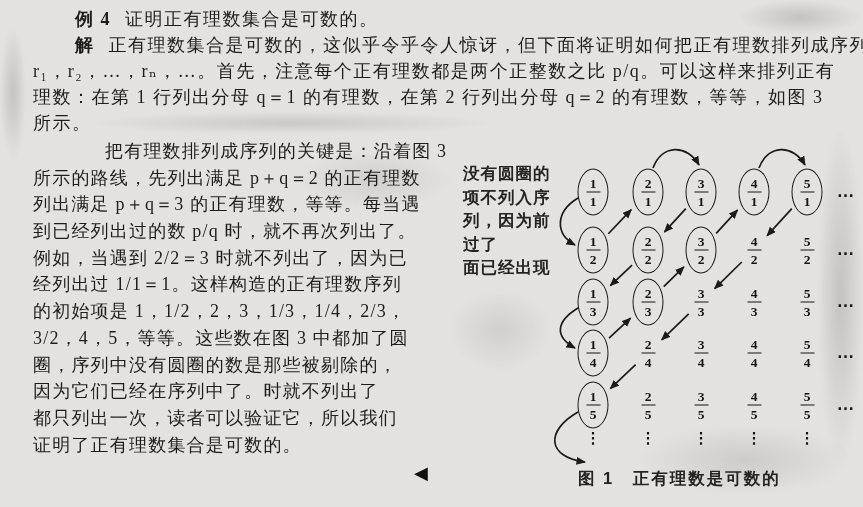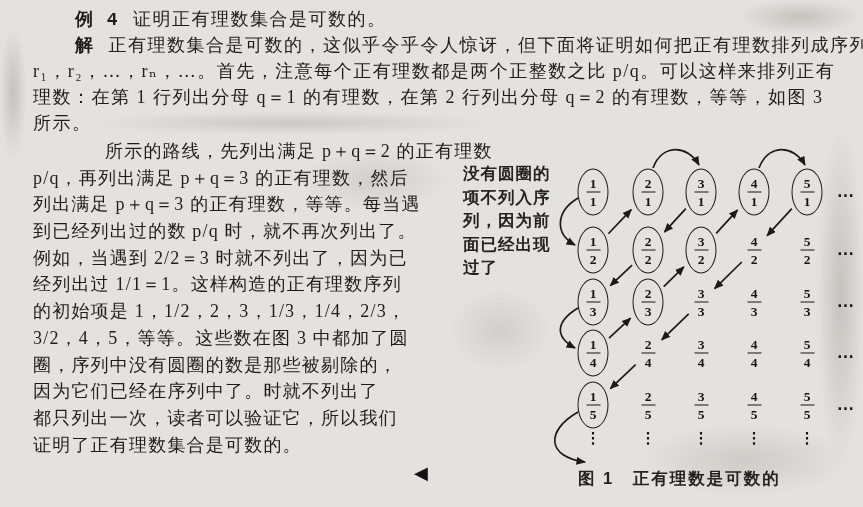--- a/index.html
+++ b/index.html
@@ -5,21 +5,21 @@
   html,body{margin:0;padding:0;}
   body{
     width:863px;height:507px;position:relative;overflow:hidden;
     background:#e3e2de;
     font-family:"Liberation Serif","DejaVu Serif",serif;
     color:#1e1d1b;
   }
   
   .intro{position:absolute;left:33px;top:6px;width:860px;}
   .iline{height:26px;line-height:26px;font-size:18px;letter-spacing:1.5px;white-space:nowrap;}
-  .iline .lbl{font-weight:bold;margin-right:14px;font-family:Liberation Mono, monospace;}
+  .iline .lbl{font-weight:bold;margin-right:14px;font-family:Liberation Serif, serif;}
   .iline.ind{padding-left:42px;}
 
   .para{position:absolute;left:33px;top:138px;width:430px;}
   .pline{height:26.7px;line-height:26.7px;font-size:18px;letter-spacing:1.2px;white-space:nowrap;}
   .pline:first-child{text-indent:72px;}
 
   .endmark{position:absolute;left:414px;top:462px;font-size:18px;color:#111;}
 
   
   .fig-note{position:absolute;left:463px;top:162px;width:100px;
@@ -63,42 +63,42 @@
   </div>
   <div class="iline ind">
     <span class="lbl">解</span><span>正有理数集合是可数的，这似乎令乎令人惊讶，但下面将证明如何把正有理数排列成序列</span>
   </div>
   <div class="iline">r₁，r₂，…，rₙ，…。首先，注意每个正有理数都是两个正整数之比 p/q。可以这样来排列正有</div>
   <div class="iline">理数：在第 1 行列出分母 q＝1 的有理数，在第 2 行列出分母 q＝2 的有理数，等等，如图 3</div>
   <div class="iline">所示。</div>
 </div>
 
 <div class="para" id="para">
+    <div class="pline">把有理数排列成序列的关键是：沿着图 3</div>
     <div class="pline">所示的路线，先列出满足 p＋q＝2 的正有理数</div>
-    <div class="pline">p/q，再列出满足 p＋q＝3 的正有理数，然后</div>
     <div class="pline">列出满足 p＋q＝3 的正有理数，等等。每当遇</div>
     <div class="pline">到已经列出过的数 p/q 时，就不再次列出了。</div>
     <div class="pline">例如，当遇到 2/2＝3 时就不列出了，因为已</div>
     <div class="pline">经列出过 1/1＝1。这样构造的正有理数序列</div>
     <div class="pline">的初始项是 1，1/2，2，3，1/3，1/4，2/3，</div>
     <div class="pline">3/2，4，5，等等。这些数在图 3 中都加了圆</div>
     <div class="pline">圈，序列中没有圆圈的数是那些被剔除的，</div>
     <div class="pline">因为它们已经在序列中了。时就不列出了</div>
     <div class="pline">都只列出一次，读者可以验证它，所以我们</div>
     <div class="pline">证明了正有理数集合是可数的。</div>
   </div>
 <span class="endmark">◀</span>
 
 <div id="figure">
   <div class="fig-note" id="fignote">
       <div>没有圆圈的</div>
       <div>项不列入序</div>
       <div>列，因为前</div>
+      <div>过了</div>
       <div>面已经出现</div>
-      <div>过了</div>
     </div>
   <svg id="arrows" width="863" height="507">
     <defs>
       <marker id="ah" markerWidth="11" markerHeight="9" refX="8.5" refY="4" orient="auto" markerUnits="userSpaceOnUse">
         <path d="M0,0 L9.5,4 L0,8 z" fill="#1b1a18"></path>
       </marker>
     </defs>
     <g id="arrowpaths" fill="none" stroke="#1b1a18" stroke-width="1.7">
         <path d="M 578,198 C 555,212 555,234 575,245" marker-end="url(#ah)"></path>
         <path d="M 608.371746835526,233.78979424617262 L 631.2520699984555,209.66145345617423" marker-end="url(#ah)"></path>

